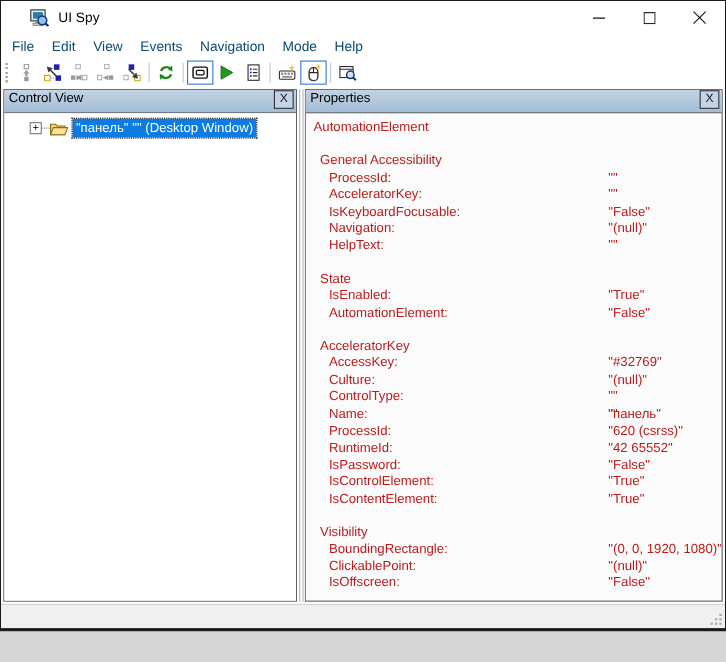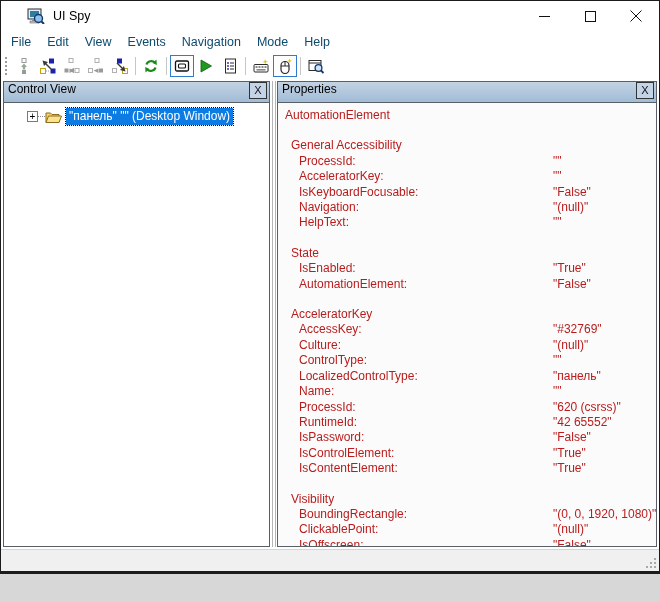--- a/index.html
+++ b/index.html
@@ -298,21 +298,21 @@
           <div class="section-name">State</div>
           <div class="prop-row"><span class="prop-label">IsEnabled:</span><span class="prop-value">"True"</span></div>
           <div class="prop-row"><span class="prop-label">AutomationElement:</span><span class="prop-value">"False"</span></div>
         </div>
 
         <div class="prop-section">
           <div class="section-name">AcceleratorKey</div>
           <div class="prop-row"><span class="prop-label">AccessKey:</span><span class="prop-value">"#32769"</span></div>
           <div class="prop-row"><span class="prop-label">Culture:</span><span class="prop-value">"(null)"</span></div>
           <div class="prop-row"><span class="prop-label">ControlType:</span><span class="prop-value">""</span></div>
-          <div class="prop-row"><span class="prop-label">LocalizedControlType:</span><span class="prop-value">"панель"</span></div>
+          <div class="prop-row"><span class="prop-value">"панель"</span></div>
           <div class="prop-row"><span class="prop-label">Name:</span><span class="prop-value">""</span></div>
           <div class="prop-row"><span class="prop-label">ProcessId:</span><span class="prop-value">"620 (csrss)"</span></div>
           <div class="prop-row"><span class="prop-label">RuntimeId:</span><span class="prop-value">"42 65552"</span></div>
           <div class="prop-row"><span class="prop-label">IsPassword:</span><span class="prop-value">"False"</span></div>
           <div class="prop-row"><span class="prop-label">IsControlElement:</span><span class="prop-value">"True"</span></div>
           <div class="prop-row"><span class="prop-label">IsContentElement:</span><span class="prop-value">"True"</span></div>
         </div>
 
         <div class="prop-section">
           <div class="section-name">Visibility</div>

